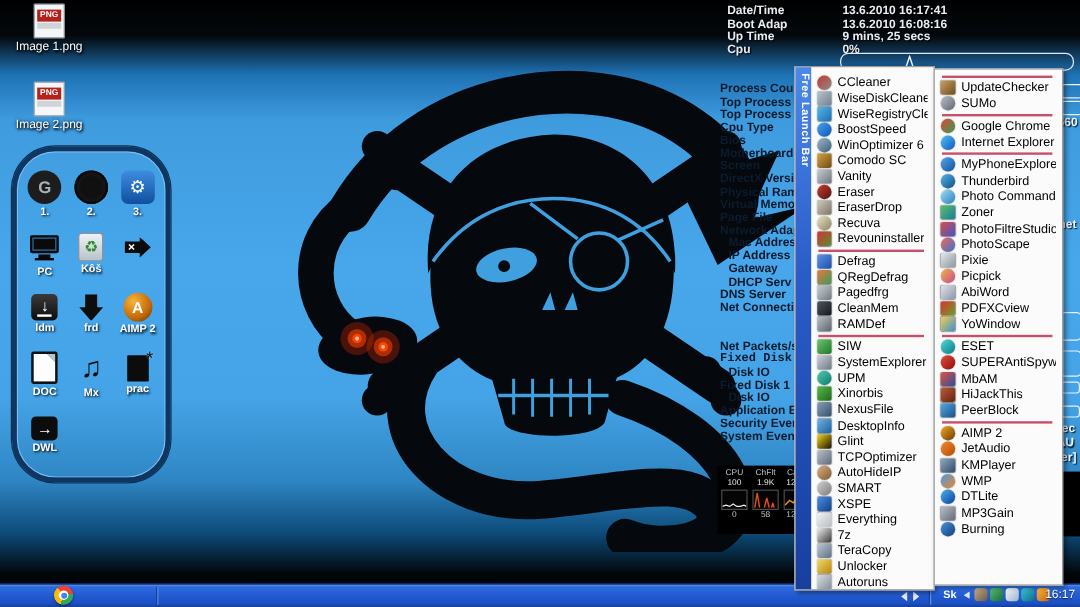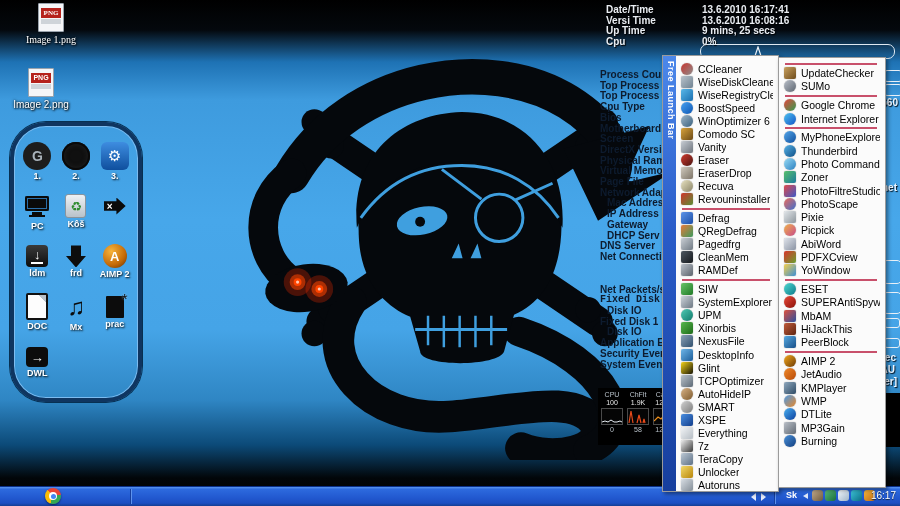--- a/index.html
+++ b/index.html
@@ -129,21 +129,21 @@
       <circle cx="148" cy="257" r="14" fill="rgba(255,45,0,.28)"></circle>
     <circle cx="126" cy="250" r="8" fill="rgba(255,70,0,.55)"></circle>
       <circle cx="148" cy="257" r="8" fill="rgba(255,70,0,.55)"></circle>
     <circle cx="126" cy="250" r="4" fill="#ff4400"></circle>
       <circle cx="148" cy="257" r="4" fill="#ff4400"></circle>
     <circle cx="126" cy="250" r="1.6" fill="#ffc8b0"></circle>
       <circle cx="148" cy="257" r="1.6" fill="#ffc8b0"></circle>
   </g>
 </svg>
 
-<div class="dicon" style="left:16px;top:3px;font-family:Liberation Serif, serif;">
+<div class="dicon" style="left:6px;top:3px;">
   <div class="page">
     <div class="badge">PNG</div>
     <div class="strip"></div>
   </div>
   <div class="dlabel">Image 1.png</div>
 </div>
 <div class="dicon" style="left:6px;top:68px;">
   <div class="page">
     <div class="badge">PNG</div>
     <div class="strip"></div>
@@ -217,21 +217,21 @@
     <span class="dico" style="width:22px;height:20px;background:#0c0c0c;border-radius:4px;color:#fff;font-size:13px;font-weight:bold;">→</span>
     <span class="dlab">DWL</span>
     </div>
 </div>
 
 <div class="di-top">
 
 <div class="di-row">
     <span class="lab mi-label">Date/Time</span><span class="val">13.6.2010 16:17:41</span></div>
     <div class="di-row">
-    <span class="lab mi-label">Versi Time</span><span class="val">13.6.2010 16:08:16</span></div>
+    <span class="lab mi-label">Boot Adap</span><span class="val">13.6.2010 16:08:16</span></div>
     <div class="di-row">
     <span class="lab mi-label">Up Time</span><span class="val">9 mins, 25 secs</span></div>
     <div class="di-row">
     <span class="lab mi-label">Cpu</span><span class="val">0%</span></div>
   </div>
 
 <div class="cpu-bar">
   <svg width="26" height="11" viewBox="0 0 26 11">
       <path d="M0,10 L6,10 L9,1 L12,10 L26,10" stroke="#eef4fa" stroke-width="1.2" fill="none"></path>
     </svg>

